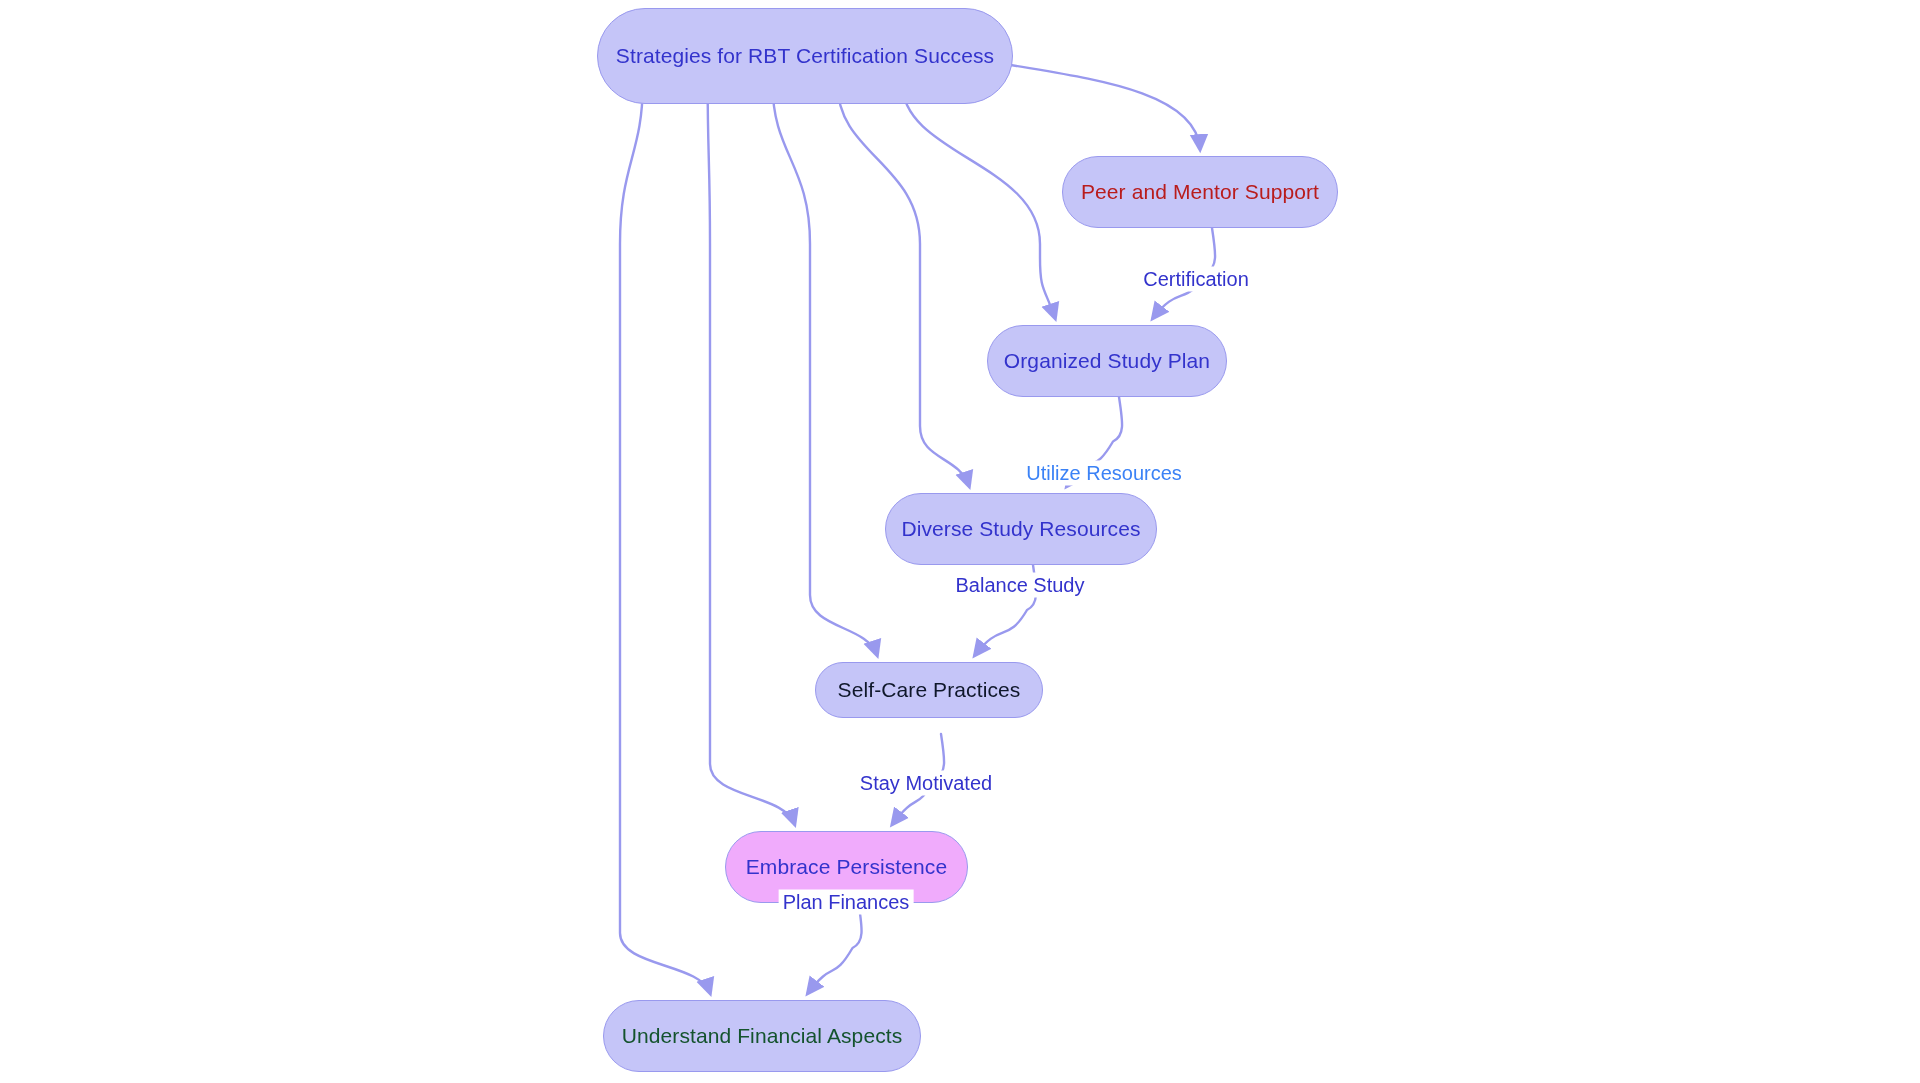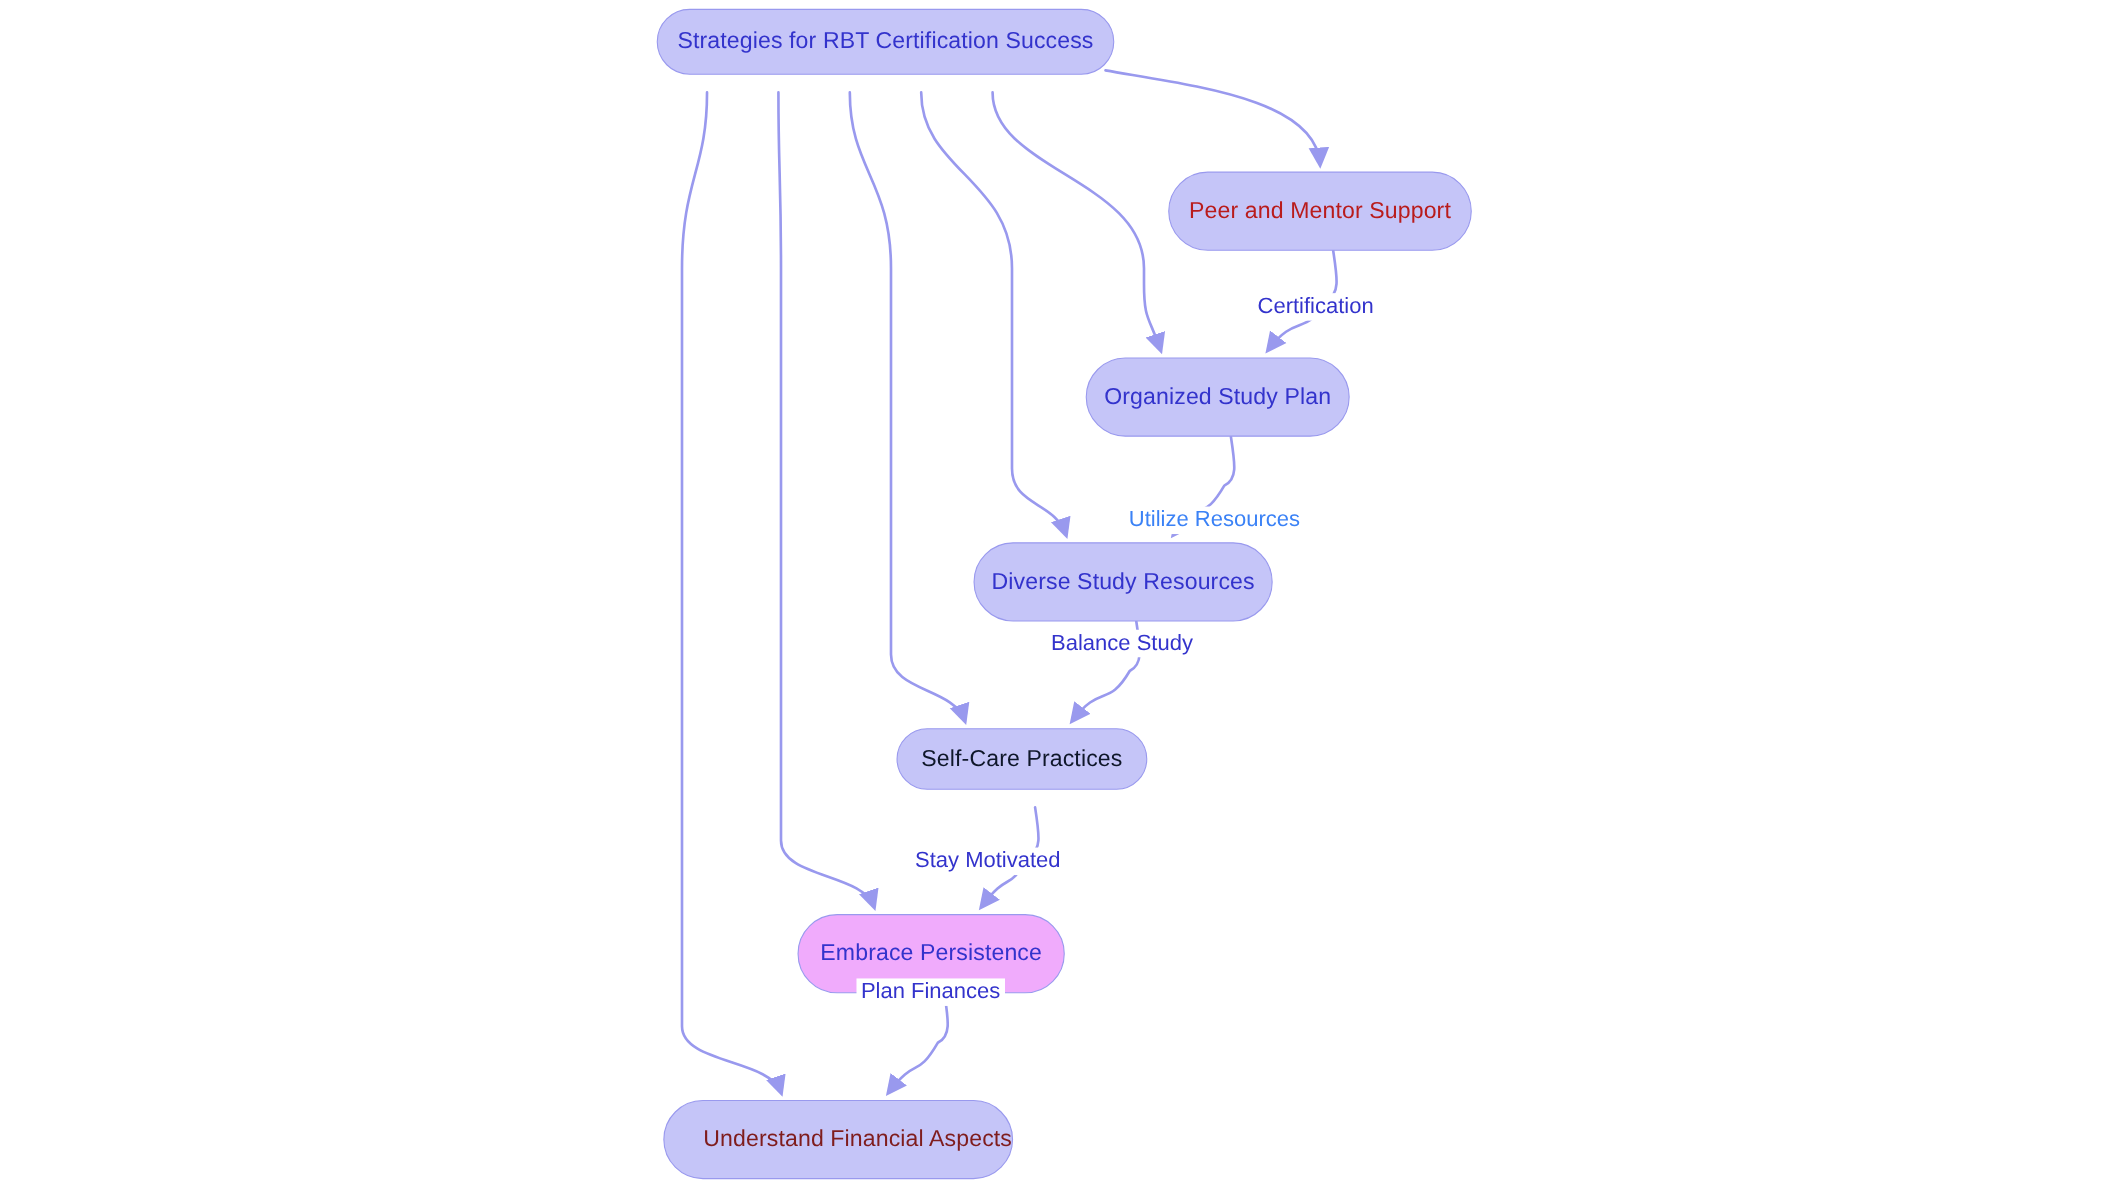--- a/index.html
+++ b/index.html
@@ -75,43 +75,43 @@
         <path d="M642.76,84 C642.76,154 620,164 620,244 L620,933 C620,967 700,963 710,993" marker-end="url(#arrowhead)"></path>
         <path d="M1212,228 C1216,254 1218,267 1206,273 C1186,307 1179,284 1153,318" marker-end="url(#arrowhead)"></path>
         <path d="M1119,397 C1123,423 1125,435.5 1113,441.5 C1093,475.5 1093,452 1067,486" marker-end="url(#arrowhead)"></path>
         <path d="M1033,565 C1037,591 1039,604 1027,610 C1007,644 1001,621 975,655" marker-end="url(#arrowhead)"></path>
         <path d="M941,734 C945,760 947,773 935,779 C915,813 918.5,790 892.5,824" marker-end="url(#arrowhead)"></path>
         <path d="M858.5,903 C862.5,929 864.5,942 852.5,948 C832.5,982 834,959 808,993" marker-end="url(#arrowhead)"></path>
       </g>
   </svg>
 
   <div id="node-layer">
-      <div class="node" style="left: 597px; top: 8px; width: 416px; height: 60px; background: rgb(197, 197, 248); border-color: rgb(153, 153, 238); color: rgb(51, 51, 204);">
+      <div class="node" style="left: 597px; top: 8px; width: 416px; height: 96px; background: rgb(197, 197, 248); border-color: rgb(153, 153, 238); color: rgb(51, 51, 204);">
         <span>Strategies for RBT Certification Success</span>
       </div>
       <div class="node" style="left: 1062px; top: 156px; width: 276px; height: 72px; background: rgb(197, 197, 248); border-color: rgb(153, 153, 238); color: #b91c1c;">
         <span>Peer and Mentor Support</span>
       </div>
       <div class="node" style="left: 987px; top: 325px; width: 240px; height: 72px; background: rgb(197, 197, 248); border-color: rgb(153, 153, 238); color: rgb(51, 51, 204);">
         <span>Organized Study Plan</span>
       </div>
       <div class="node" style="left: 885px; top: 493px; width: 272px; height: 72px; background: rgb(197, 197, 248); border-color: rgb(153, 153, 238); color: rgb(51, 51, 204);">
         <span>Diverse Study Resources</span>
       </div>
       <div class="node" style="left: 815px; top: 662px; width: 228px; height: 56px; background: rgb(197, 197, 248); border-color: rgb(153, 153, 238); color: #0f172a;">
         <span>Self-Care Practices</span>
       </div>
       <div class="node" style="left: 725px; top: 831px; width: 243px; height: 72px; background: #f0abfc; border-color: rgb(153, 153, 238); color: rgb(51, 51, 204);">
         <span>Embrace Persistence</span>
       </div>
-      <div class="node" style="left: 603px; top: 1000px; width: 318px; height: 72px; background: rgb(197, 197, 248); border-color: rgb(153, 153, 238); color: #7f1d1d; justify-content: flex-end;">
+      <div class="node" style="left: 603px; top: 1000px; width: 318px; height: 72px; background: rgb(197, 197, 248); border-color: rgb(153, 153, 238); color: #14532d;">
         <span>Understand Financial Aspects</span>
       </div>
     </div>
   <div id="label-layer">
       <div class="edge-label" style="left: 1196px; top: 279px; color: rgb(51, 51, 204);">Certification</div>
       <div class="edge-label" style="left: 1104px; top: 473px; color: #3b82f6;">Utilize Resources</div>
       <div class="edge-label" style="left: 1020px; top: 585px; color: rgb(51, 51, 204);">Balance Study</div>
-      <div class="edge-label" style="left: 898px; top: 783px; color: rgb(51, 51, 204);">Stay Motivated</div>
+      <div class="edge-label" style="left: 926px; top: 783px; color: rgb(51, 51, 204);">Stay Motivated</div>
       <div class="edge-label" style="left: 846px; top: 902px; color: rgb(51, 51, 204);">Plan Finances</div>
     </div>
 
 </div>
 
 </body></html>

